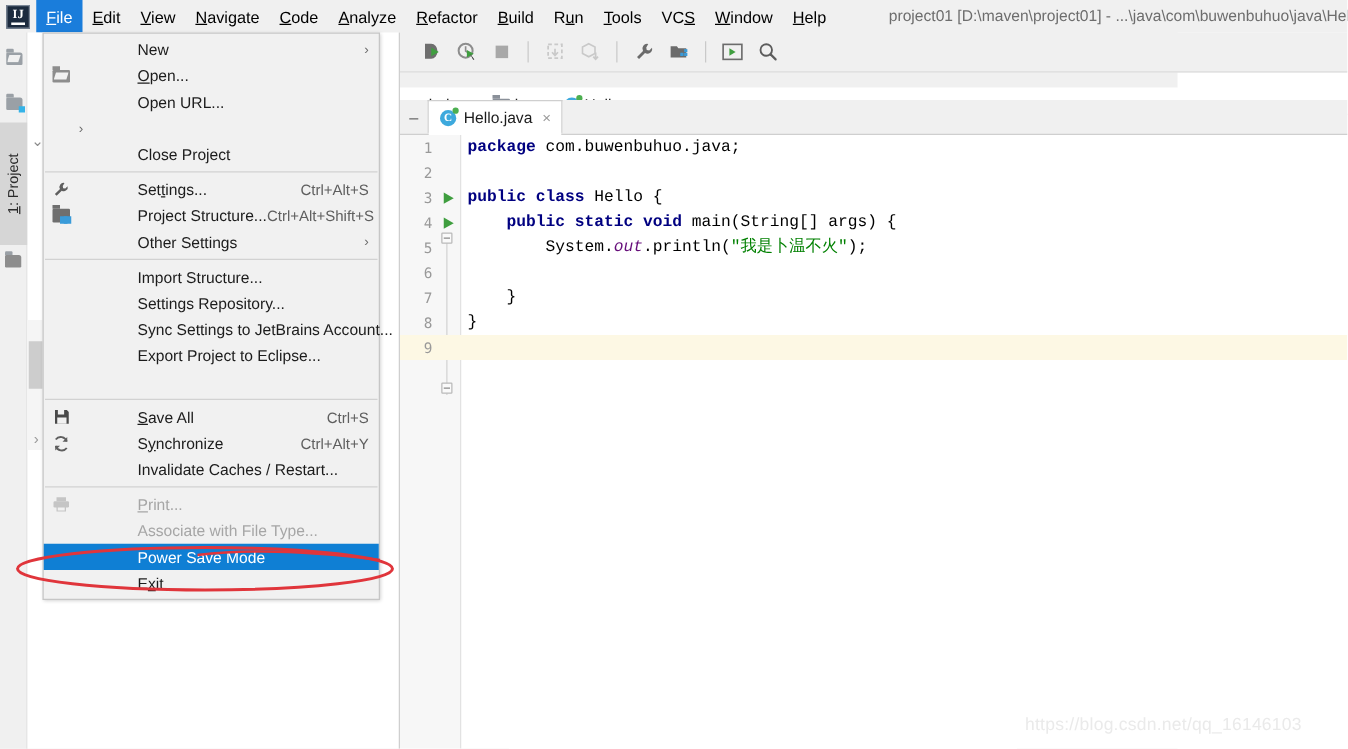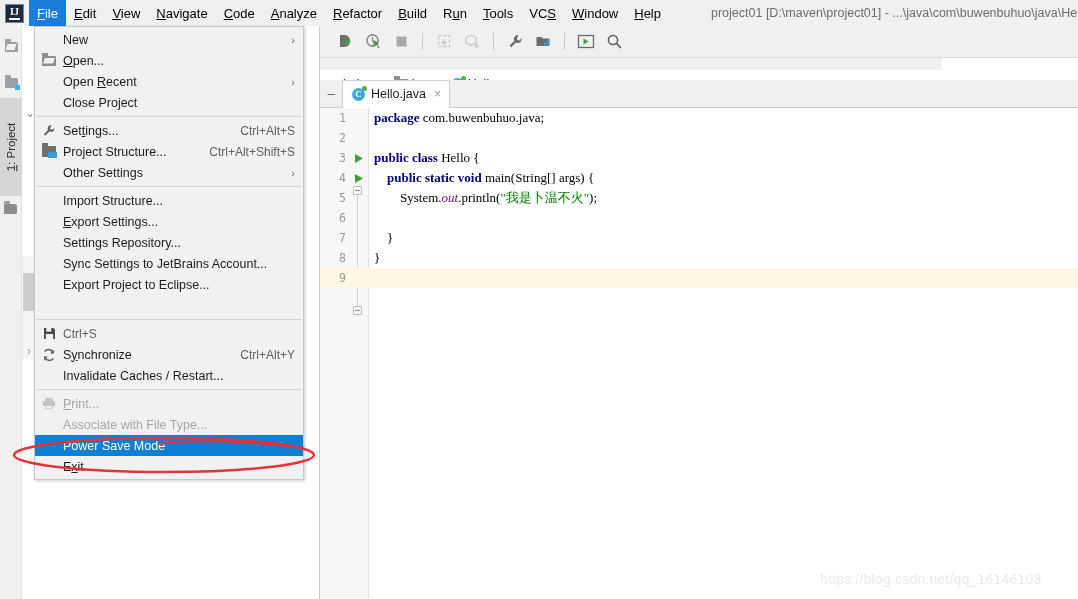--- a/index.html
+++ b/index.html
@@ -256,21 +256,21 @@
     font-family: "DejaVu Sans Mono", monospace;
     font-size: 11.5px;
     color: #999999;
     padding-right: 4px;
   }
   .runmark {
     width: 18px;
     display: flex; align-items: center; justify-content: center;
   }
   .code {
-    font-family: Liberation Serif, serif;
+    font-family: Liberation Mono, monospace;
     font-size: 13px;
     color: #000000;
     white-space: pre;
     padding-left: 6px;
     line-height: 20px;
   }
   .kw { color: #000080; font-weight: bold; }
   .str { color: #008000; }
   .fld { color: #660e7a; font-style: italic; }
   .fold-line {
@@ -307,21 +307,21 @@
     padding-left: 0;
     position: relative;
   }
   .mrow.sel { background: #0f7fd4; color: #ffffff; }
   .mrow.dis { color: #a6a6a6; }
   .mrow .micon {
     width: 28px; height: 21px;
     display: flex; align-items: center; justify-content: center;
     flex: none;
   }
-  .mrow .mlabel { flex: 1; white-space: nowrap; }
+  .mrow .mlabel { flex: 1; white-space: nowrap; margin-left: 47px; }
   .mrow .mshort {
     color: #5f5f5f; font-size: 12px;
     padding-right: 8px; white-space: nowrap;
   }
   .mrow .marrow { color: #6c6c6c; font-size: 11px; padding-right: 8px; }
   .msep { height: 1px; background: #d2d2d2; margin: 3px 1px; }
   .u { text-decoration: underline; }
 
   
   .mi-folder {
@@ -594,21 +594,24 @@
         <span class="marrow">›</span>
       </div>
       <div class="mrow">
         <span class="micon">
           <span class="mi-folder"></span>
         </span>
         <span class="mlabel"><span class="u">O</span>pen...</span>
       </div>
       <div class="mrow">
         <span class="micon"></span>
-        <span class="mlabel">Open <span class="u">R</span>ecent</span>
+        <span class="mlabel">Open URL...</span>
+      </div>
+      <div class="mrow">
+        <span class="micon"></span>
         <span class="marrow">›</span>
       </div>
       <div class="mrow">
         <span class="micon"></span>
         <span class="mlabel">Close Project</span>
       </div>
       <div class="msep"></div>
       <div class="mrow">
         <span class="micon">
           <svg width="14" height="14" viewBox="0 0 14 14">
@@ -630,24 +633,20 @@
         <span class="mlabel">Other Settings</span>
         <span class="marrow">›</span>
       </div>
       <div class="msep"></div>
       <div class="mrow">
         <span class="micon"></span>
         <span class="mlabel">Import Structure...</span>
       </div>
       <div class="mrow">
         <span class="micon"></span>
-        <span class="mlabel"><span class="u">E</span>xport Settings...</span>
-      </div>
-      <div class="mrow">
-        <span class="micon"></span>
         <span class="mlabel">Settings Repository...</span>
       </div>
       <div class="mrow">
         <span class="micon"></span>
         <span class="mlabel">Sync Settings to JetBrains Account...</span>
       </div>
       <div class="mrow">
         <span class="micon"></span>
         <span class="mlabel">Export Project to Eclipse...</span>
       </div>
@@ -656,20 +655,21 @@
       </div>
       <div class="msep"></div>
       <div class="mrow">
         <span class="micon">
           <svg width="13" height="13" viewBox="0 0 13 13">
             <path d="M1 1 h9.5 L12 2.5 V12 H1 z" fill="#4a4a4a"></path>
             <rect x="3.3" y="1" width="5" height="3.6" fill="#f1f1f1"></rect>
             <rect x="2.8" y="7" width="7.4" height="5" fill="#f1f1f1"></rect>
           </svg>
         </span>
+        <span class="mlabel"><span class="u">S</span>ave All</span>
         <span class="mshort">Ctrl+S</span>
       </div>
       <div class="mrow">
         <span class="micon">
           <svg width="14" height="14" viewBox="0 0 14 14">
             <path d="M11.4 5.2 A5 5 0 0 0 2.6 3.6" fill="none" stroke="#5f5f5f" stroke-width="1.5"></path>
             <path d="M2.6 8.8 A5 5 0 0 0 11.4 10.4" fill="none" stroke="#5f5f5f" stroke-width="1.5"></path>
             <path d="M11.8 1.6 v3.8 h-3.8 z" fill="#5f5f5f"></path>
             <path d="M2.2 12.4 v-3.8 h3.8 z" fill="#5f5f5f"></path>
           </svg>

